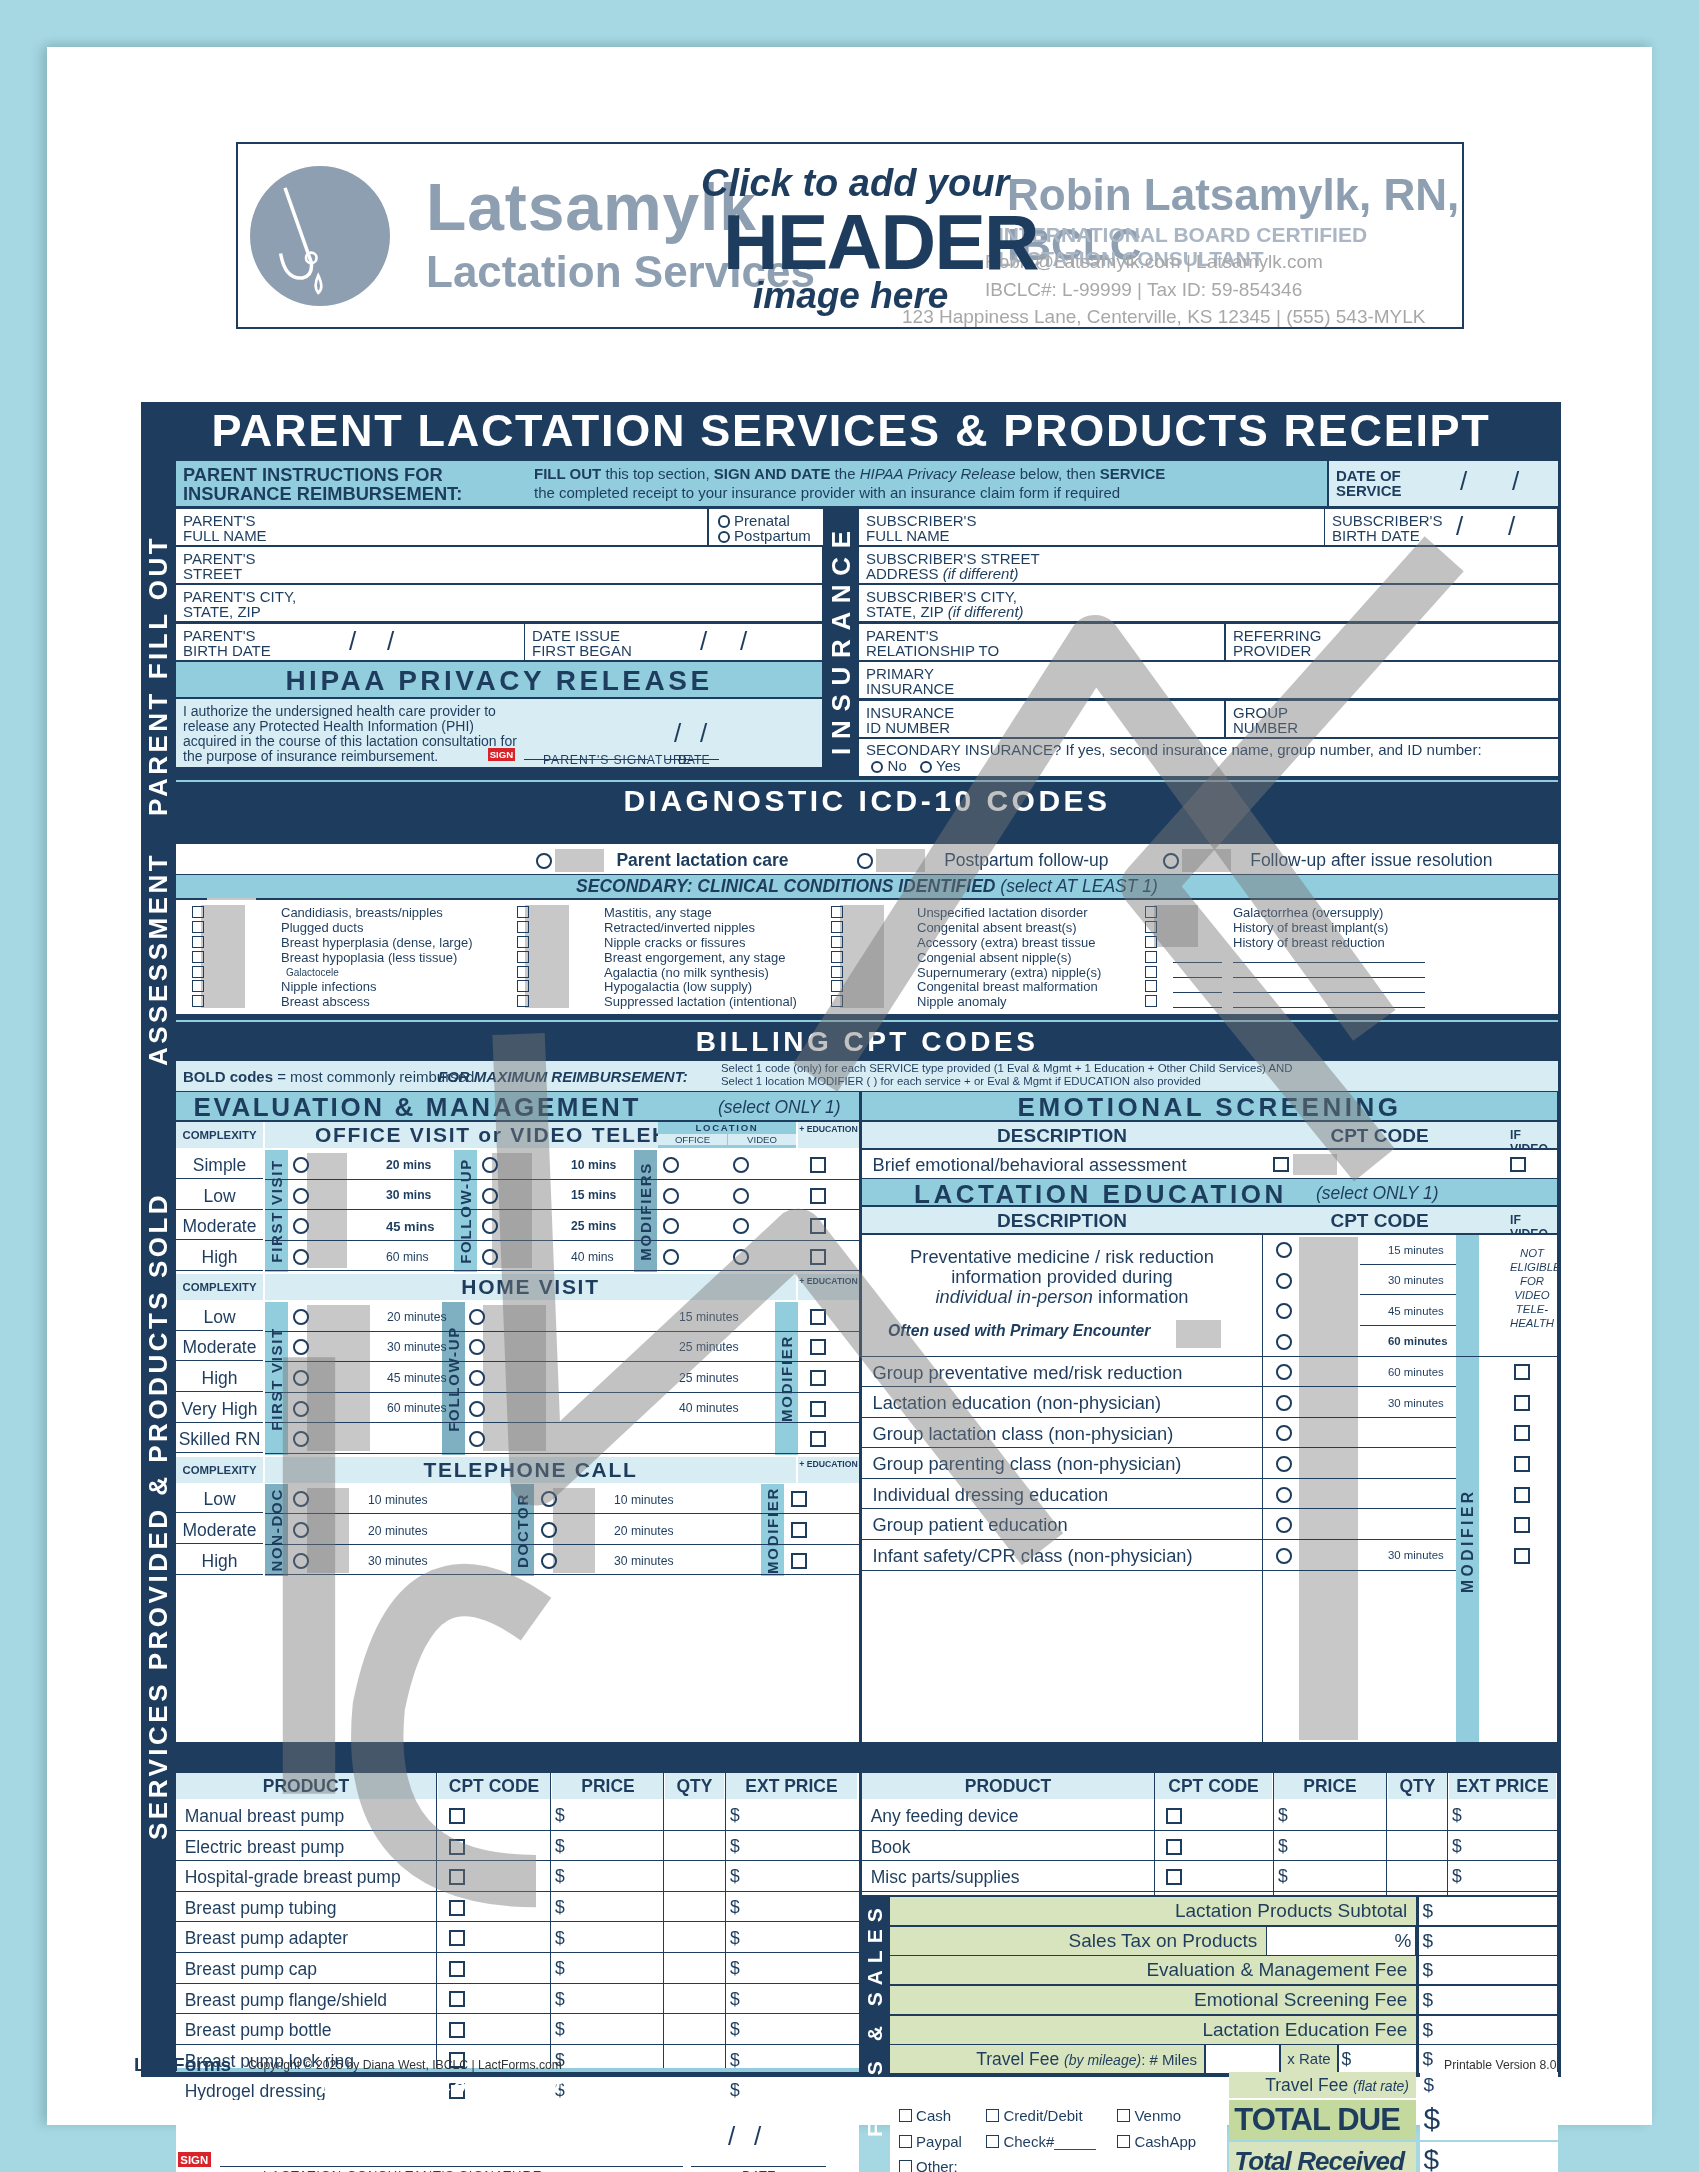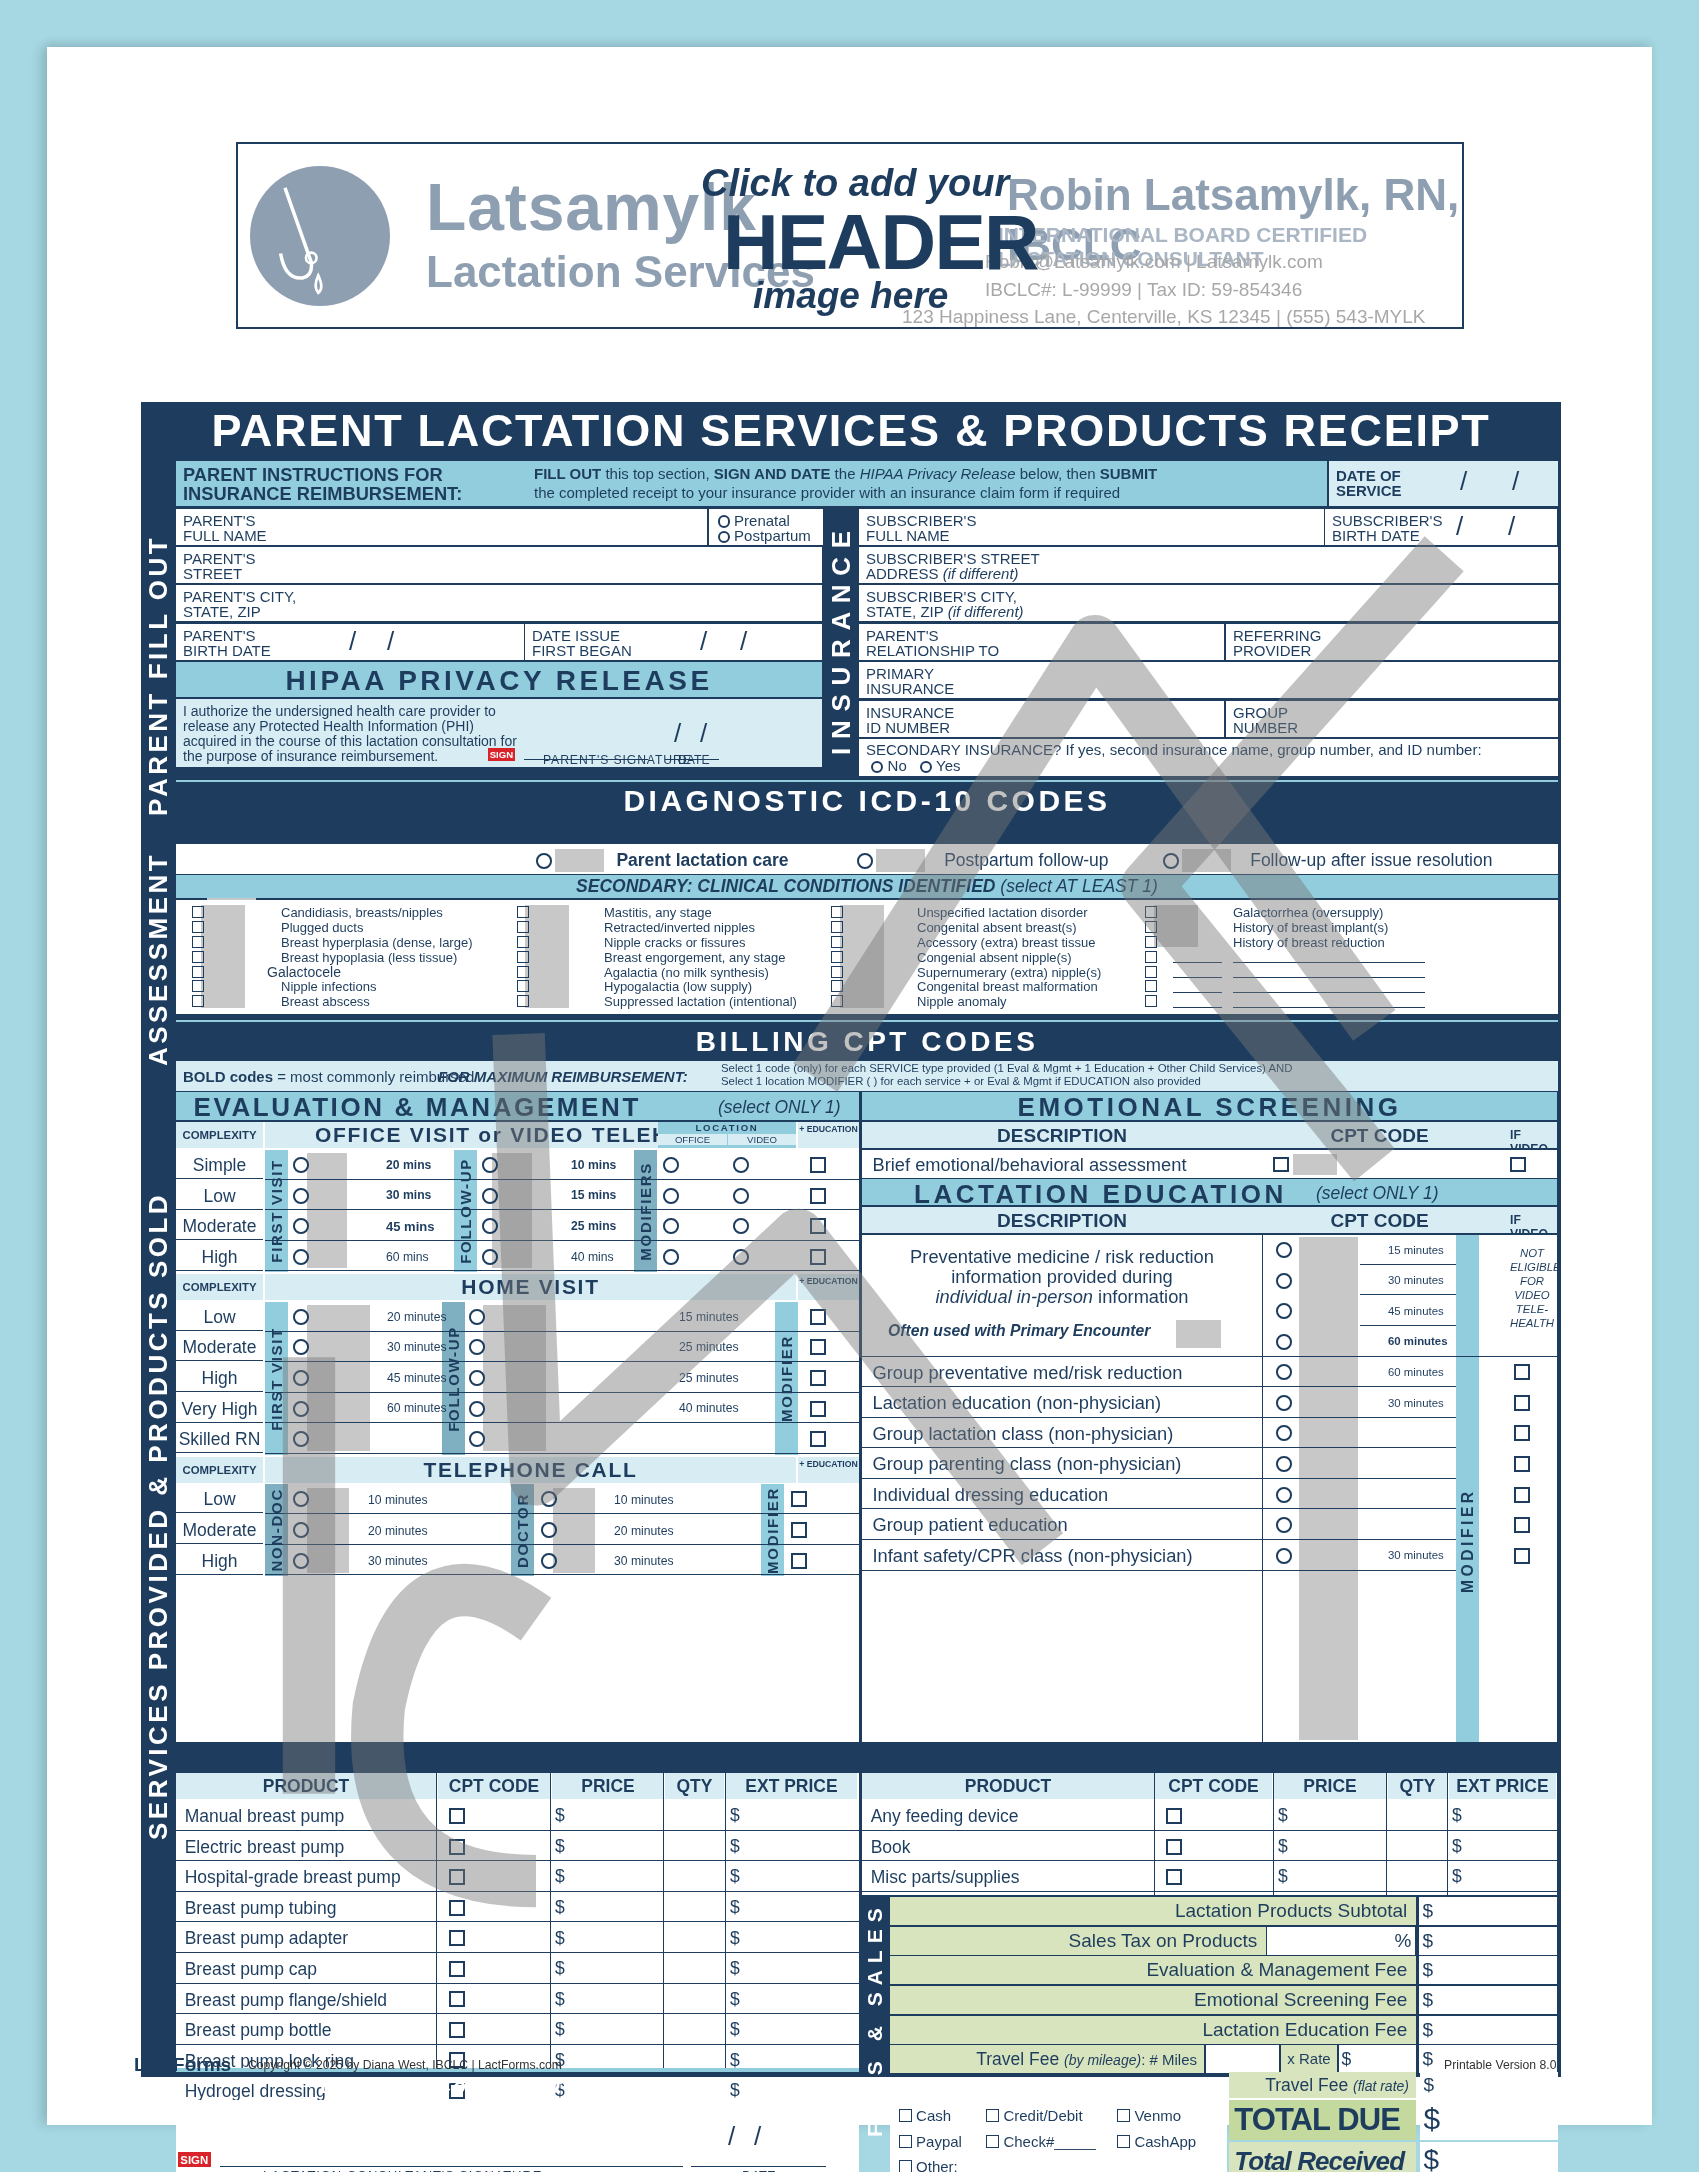--- a/index.html
+++ b/index.html
@@ -65,21 +65,21 @@
   <div class="form">
     <div class="title">PARENT LACTATION SERVICES &amp; PRODUCTS RECEIPT</div>
 
     <div class="vtab" style="left:0; top:103px; width:35px; height:341px;">PARENT FILL OUT</div>
     <div class="vtab" style="left:0; top:450px; width:35px; height:214px;">ASSESSMENT</div>
     <div class="vtab" style="left:0; top:725px; width:35px; height:777px;">SERVICES PROVIDED &amp; PRODUCTS SOLD</div>
 
     <div class="abs blue1" style="left:35px; top:59px; width:1151px; height:45px;">
       <div class="abs" style="left:7px; top:3.5px; width:323px; font-size:18.3px; font-weight:bold; line-height:19px;">PARENT INSTRUCTIONS FOR INSURANCE REIMBURSEMENT:</div>
       <div class="abs" style="left:358px; top:4.4px; font-size:15px; line-height:18.3px; white-space:nowrap;">
-        <b>FILL OUT</b><span> this top section, </span><b>SIGN AND DATE</b><span> the </span><i>HIPAA Privacy Release</i><span> below, then </span><b>SUBMIT</b><br>
+        <b>FILL OUT</b><span> this top section, </span><b>SIGN AND DATE</b><span> the </span><i>HIPAA Privacy Release</i><span> below, then </span><b>SERVICE</b><br>
         <span>the completed receipt to your insurance provider with an insurance claim form if required</span>
       </div>
     </div>
     <div class="abs blue2" style="left:1188px; top:59px; width:229px; height:45px;">
       <div class="abs lb" style="left:7px; top:7px; width:87px; font-weight:bold;">DATE OF SERVICE</div>
       <div class="slash" style="left:131px; top:5.2px;">/</div>
         <div class="slash" style="left:183px; top:5.2px;">/</div>
     </div>
 
     <div class="cell" style="left:35px; top:107px; width:531px; height:37px;">
@@ -191,21 +191,21 @@
       <div class="abs" id="icd-col1" style="left:15.7px; top:5.2px;"></div>
     <span style="position: absolute; left: 15.7px; top: 6.1px; width: 12.2px; height: 12.2px; border: 1.7px solid rgb(30, 61, 94);"></span>
         <span style="position: absolute; left: 105px; top: 5.2px; font-size: 13px; line-height: 15px; white-space: nowrap;">Candidiasis, breasts/nipples</span>
         <span style="position: absolute; left: 15.7px; top: 21px; width: 12.2px; height: 12.2px; border: 1.7px solid rgb(30, 61, 94);"></span>
         <span style="position: absolute; left: 105px; top: 20px; font-size: 13px; line-height: 15px; white-space: nowrap;">Plugged ducts</span>
         <span style="position: absolute; left: 15.7px; top: 36px; width: 12.2px; height: 12.2px; border: 1.7px solid rgb(30, 61, 94);"></span>
         <span style="position: absolute; left: 105px; top: 35px; font-size: 13px; line-height: 15px; white-space: nowrap;">Breast hyperplasia (dense, large)</span>
         <span style="position: absolute; left: 15.7px; top: 51px; width: 12.2px; height: 12.2px; border: 1.7px solid rgb(30, 61, 94);"></span>
         <span style="position: absolute; left: 105px; top: 50px; font-size: 13px; line-height: 15px; white-space: nowrap;">Breast hypoplasia (less tissue)</span>
         <span style="position: absolute; left: 15.7px; top: 66px; width: 12.2px; height: 12.2px; border: 1.7px solid rgb(30, 61, 94);"></span>
-        <span style="position: absolute; left: 91px; top: 65px; font-size: 14px; line-height: 15px; white-space: nowrap;">Galactocele</span>
+        <span style="position: absolute; left: 110px; top: 65px; font-size: 10px; line-height: 15px; white-space: nowrap;">Galactocele</span>
         <span style="position: absolute; left: 15.7px; top: 80px; width: 12.2px; height: 12.2px; border: 1.7px solid rgb(30, 61, 94);"></span>
         <span style="position: absolute; left: 105px; top: 79px; font-size: 13px; line-height: 15px; white-space: nowrap;">Nipple infections</span>
         <span style="position: absolute; left: 15.7px; top: 95px; width: 12.2px; height: 12.2px; border: 1.7px solid rgb(30, 61, 94);"></span>
         <span style="position: absolute; left: 105px; top: 94px; font-size: 13px; line-height: 15px; white-space: nowrap;">Breast abscess</span>
         <span style="position: absolute; left: 341px; top: 6.1px; width: 12.2px; height: 12.2px; border: 1.7px solid rgb(30, 61, 94);"></span>
         <span style="position: absolute; left: 428px; top: 5.2px; font-size: 13px; line-height: 15px; white-space: nowrap;">Mastitis, any stage</span>
         <span style="position: absolute; left: 341px; top: 21px; width: 12.2px; height: 12.2px; border: 1.7px solid rgb(30, 61, 94);"></span>
         <span style="position: absolute; left: 428px; top: 20px; font-size: 13px; line-height: 15px; white-space: nowrap;">Retracted/inverted nipples</span>
         <span style="position: absolute; left: 341px; top: 36px; width: 12.2px; height: 12.2px; border: 1.7px solid rgb(30, 61, 94);"></span>
         <span style="position: absolute; left: 428px; top: 35px; font-size: 13px; line-height: 15px; white-space: nowrap;">Nipple cracks or fissures</span>

